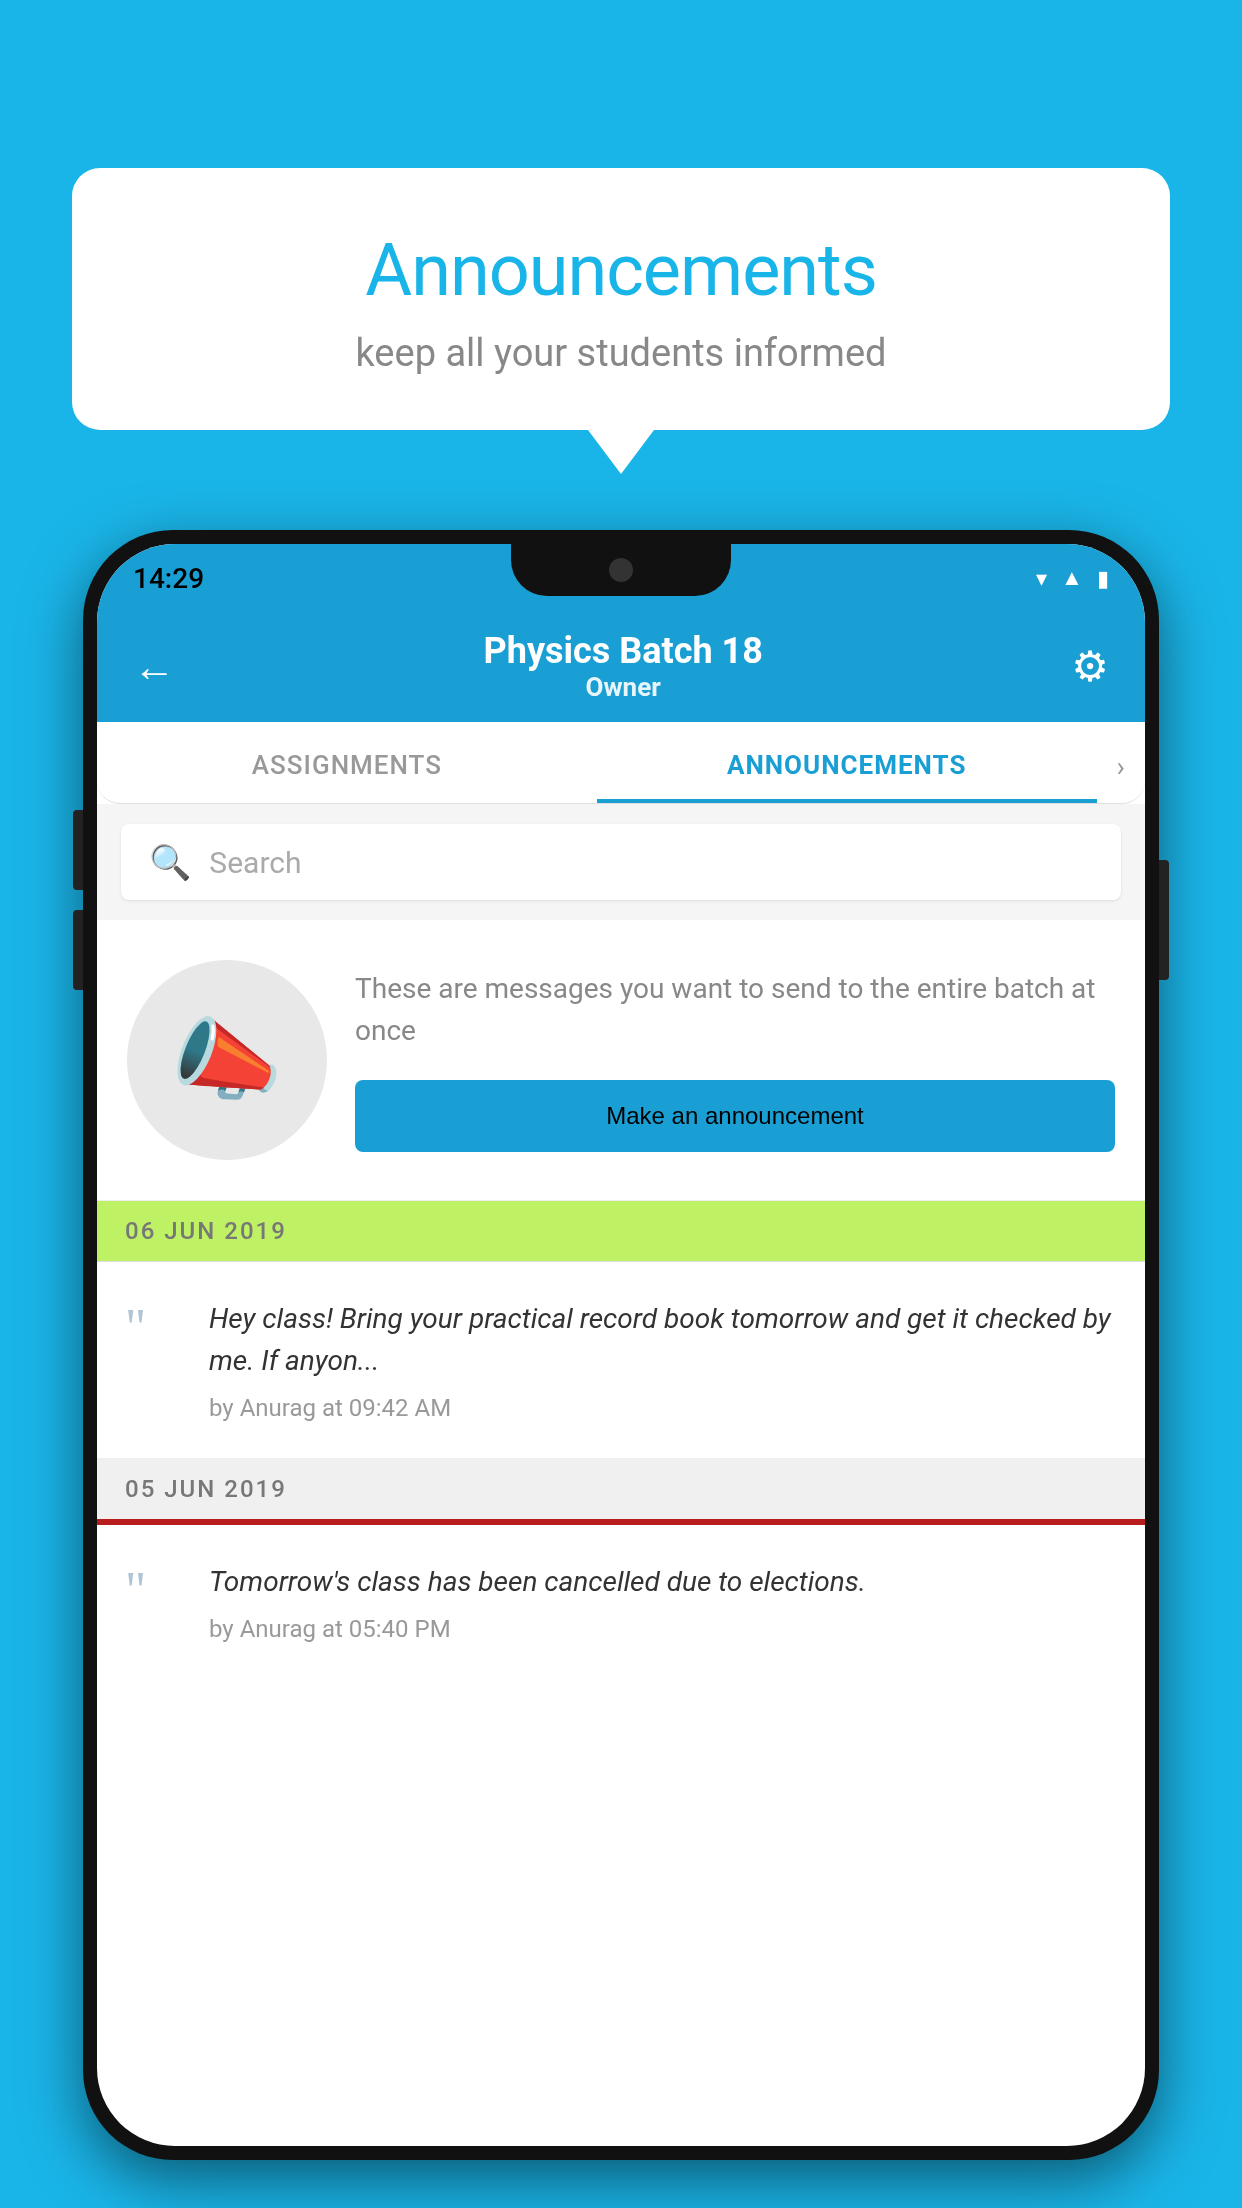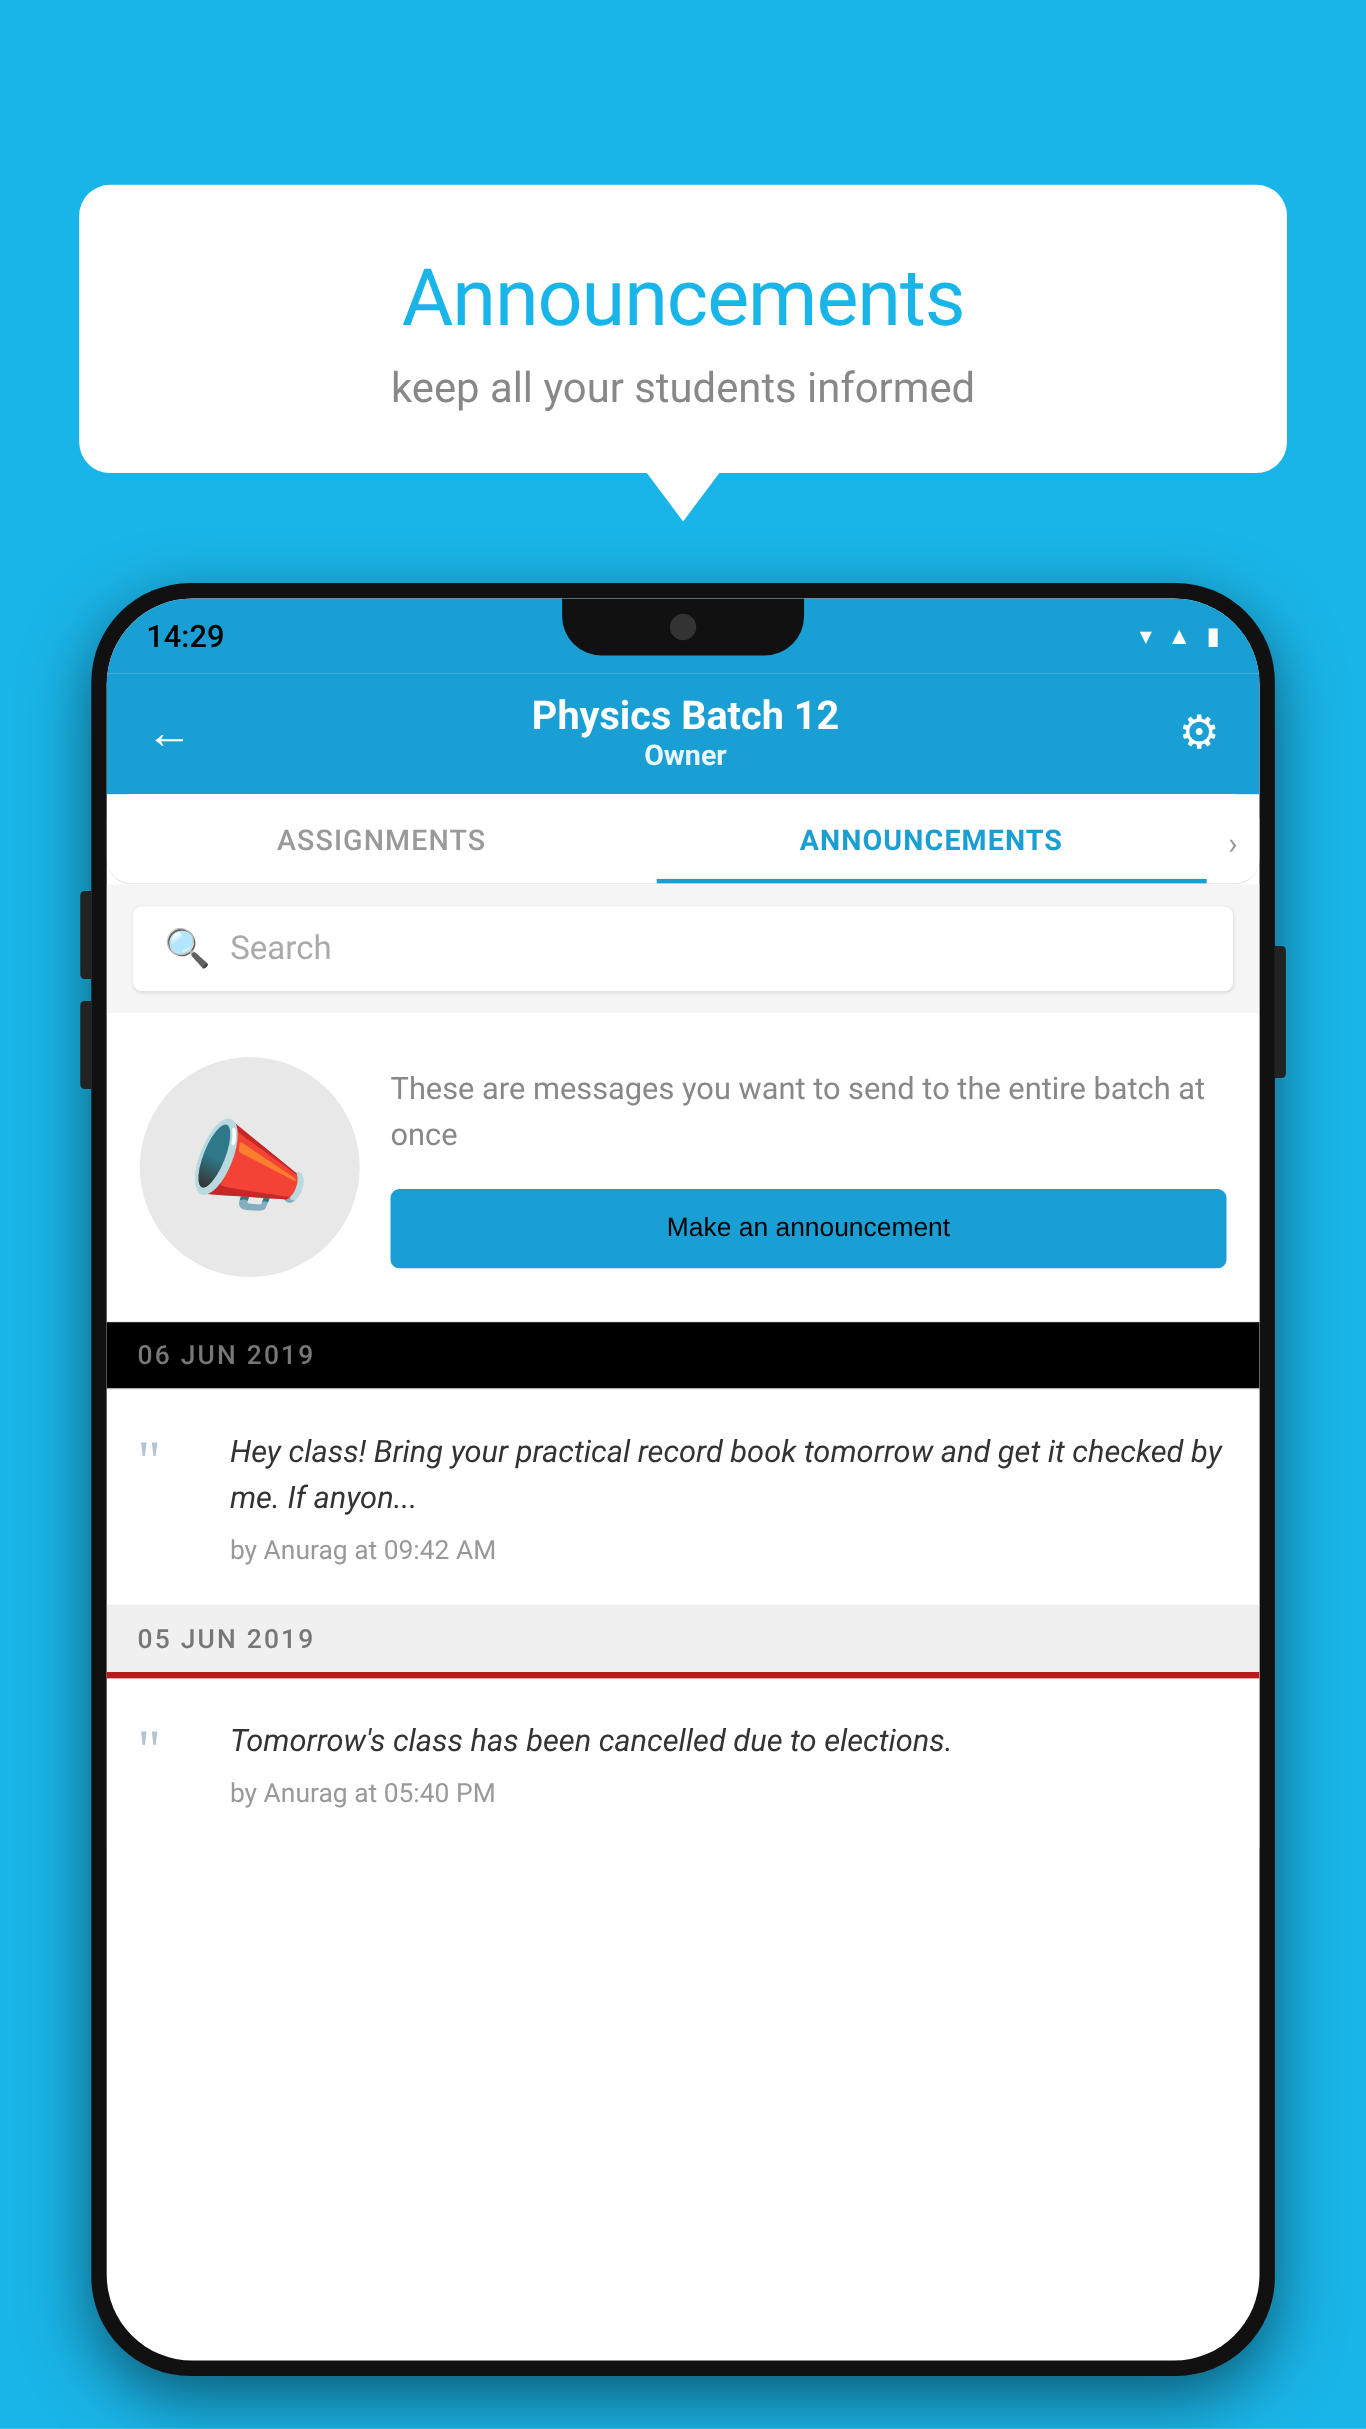--- a/index.html
+++ b/index.html
@@ -317,21 +317,21 @@
       border-radius: 8px;
       padding: 22px 53px;
       font-size: 24px;
       font-weight: 500;
       cursor: pointer;
       width: 100%;
     }
 
     
     .date-section {
-      background: #000000;
+      background: #bef264;
       padding: 16px 28px;
       border-bottom: 1px solid #ddd;
     }
 
     .date-label {
       color: #777;
       font-size: 24px;
       font-weight: 500;
       letter-spacing: 2px;
     }
@@ -414,21 +414,21 @@
         <div class="status-icons">
           <span class="status-icon">▾</span>
           <span class="status-icon">▲</span>
           <span class="status-icon">▮</span>
         </div>
       </div>
 
       <div class="app-header">
         <span class="header-back">←</span>
         <div class="header-center">
-          <div class="header-title">Physics Batch 12</div>
+          <div class="header-title">Physics Batch 18</div>
           <div class="header-subtitle">Owner</div>
         </div>
         <span class="header-gear">⚙</span>
       </div>
 
       <div class="tabs-bar">
         <div class="tab-item">ASSIGNMENTS</div>
         <div class="tab-item active">ANNOUNCEMENTS</div>
         <div class="tab-more">›</div>
       </div>

